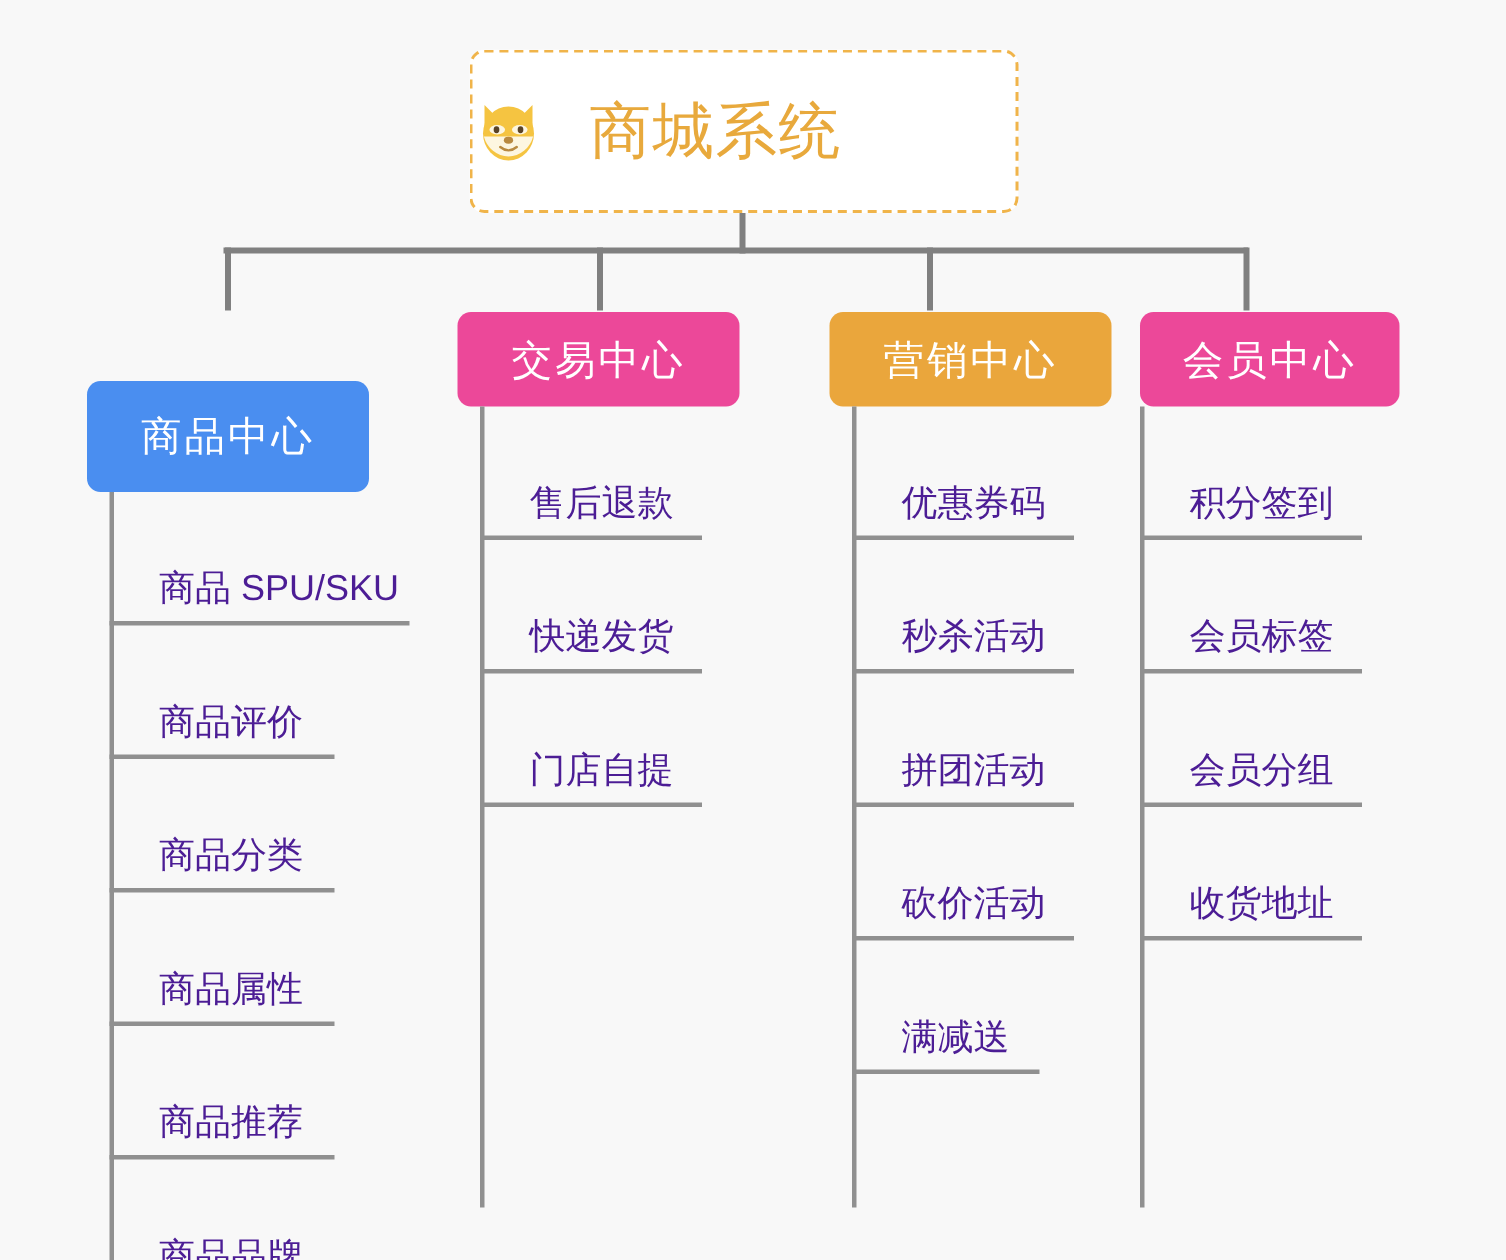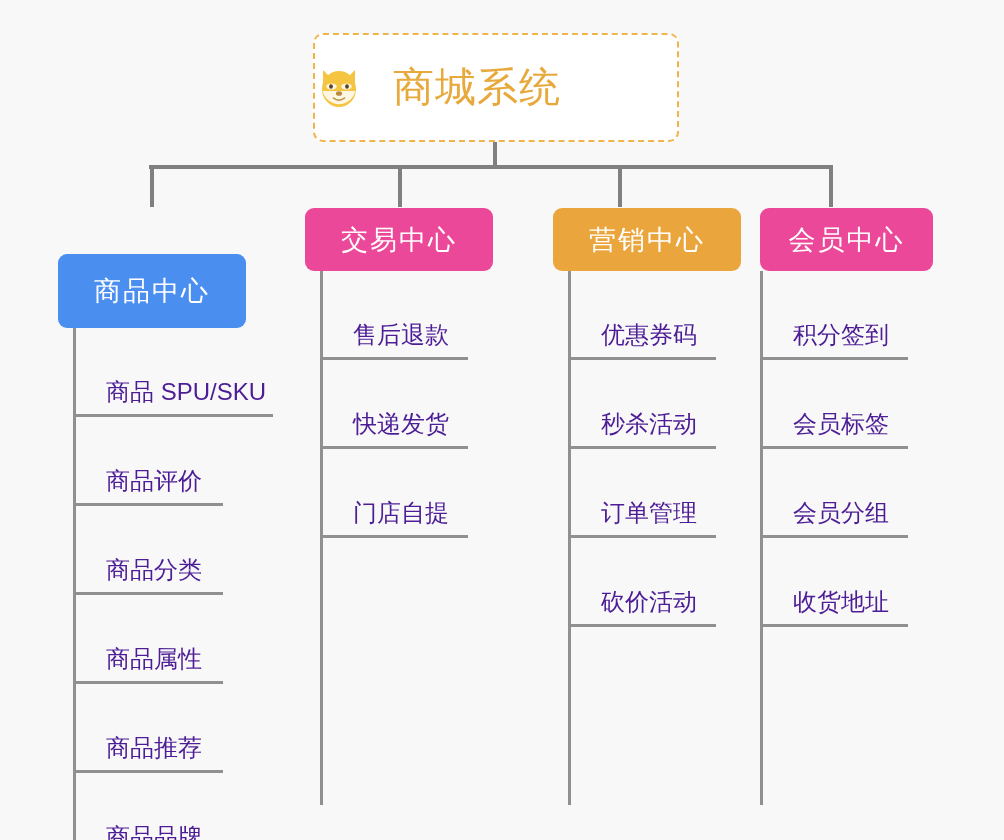--- a/index.html
+++ b/index.html
@@ -219,26 +219,30 @@
       <div class="leaf-spine" style="height: 534px;"></div>
       <div class="leaf">
         <span class="leaf-label">优惠券码</span>
         <span class="leaf-underline" style="width: 148px;"></span>
       </div>
       <div class="leaf">
         <span class="leaf-label">秒杀活动</span>
         <span class="leaf-underline" style="width: 148px;"></span>
       </div>
       <div class="leaf">
-        <span class="leaf-label">订单管理</span>
+        <span class="leaf-label">拼团活动</span>
         <span class="leaf-underline" style="width: 148px;"></span>
       </div>
       <div class="leaf">
         <span class="leaf-label">砍价活动</span>
         <span class="leaf-underline" style="width: 148px;"></span>
+      </div>
+      <div class="leaf">
+        <span class="leaf-label">满减送</span>
+        <span class="leaf-underline" style="width: 125px;"></span>
       </div>
     </div>
   </div>
 
   <div class="column" id="col-3" style="left:745px;">
     <div class="cat-header short" style="background: #ec4899; margin-left: 15px;">
       <span>会员中心</span>
     </div>
     <div class="leaf-list">
       <div class="leaf-spine" style="height: 534px;"></div>

